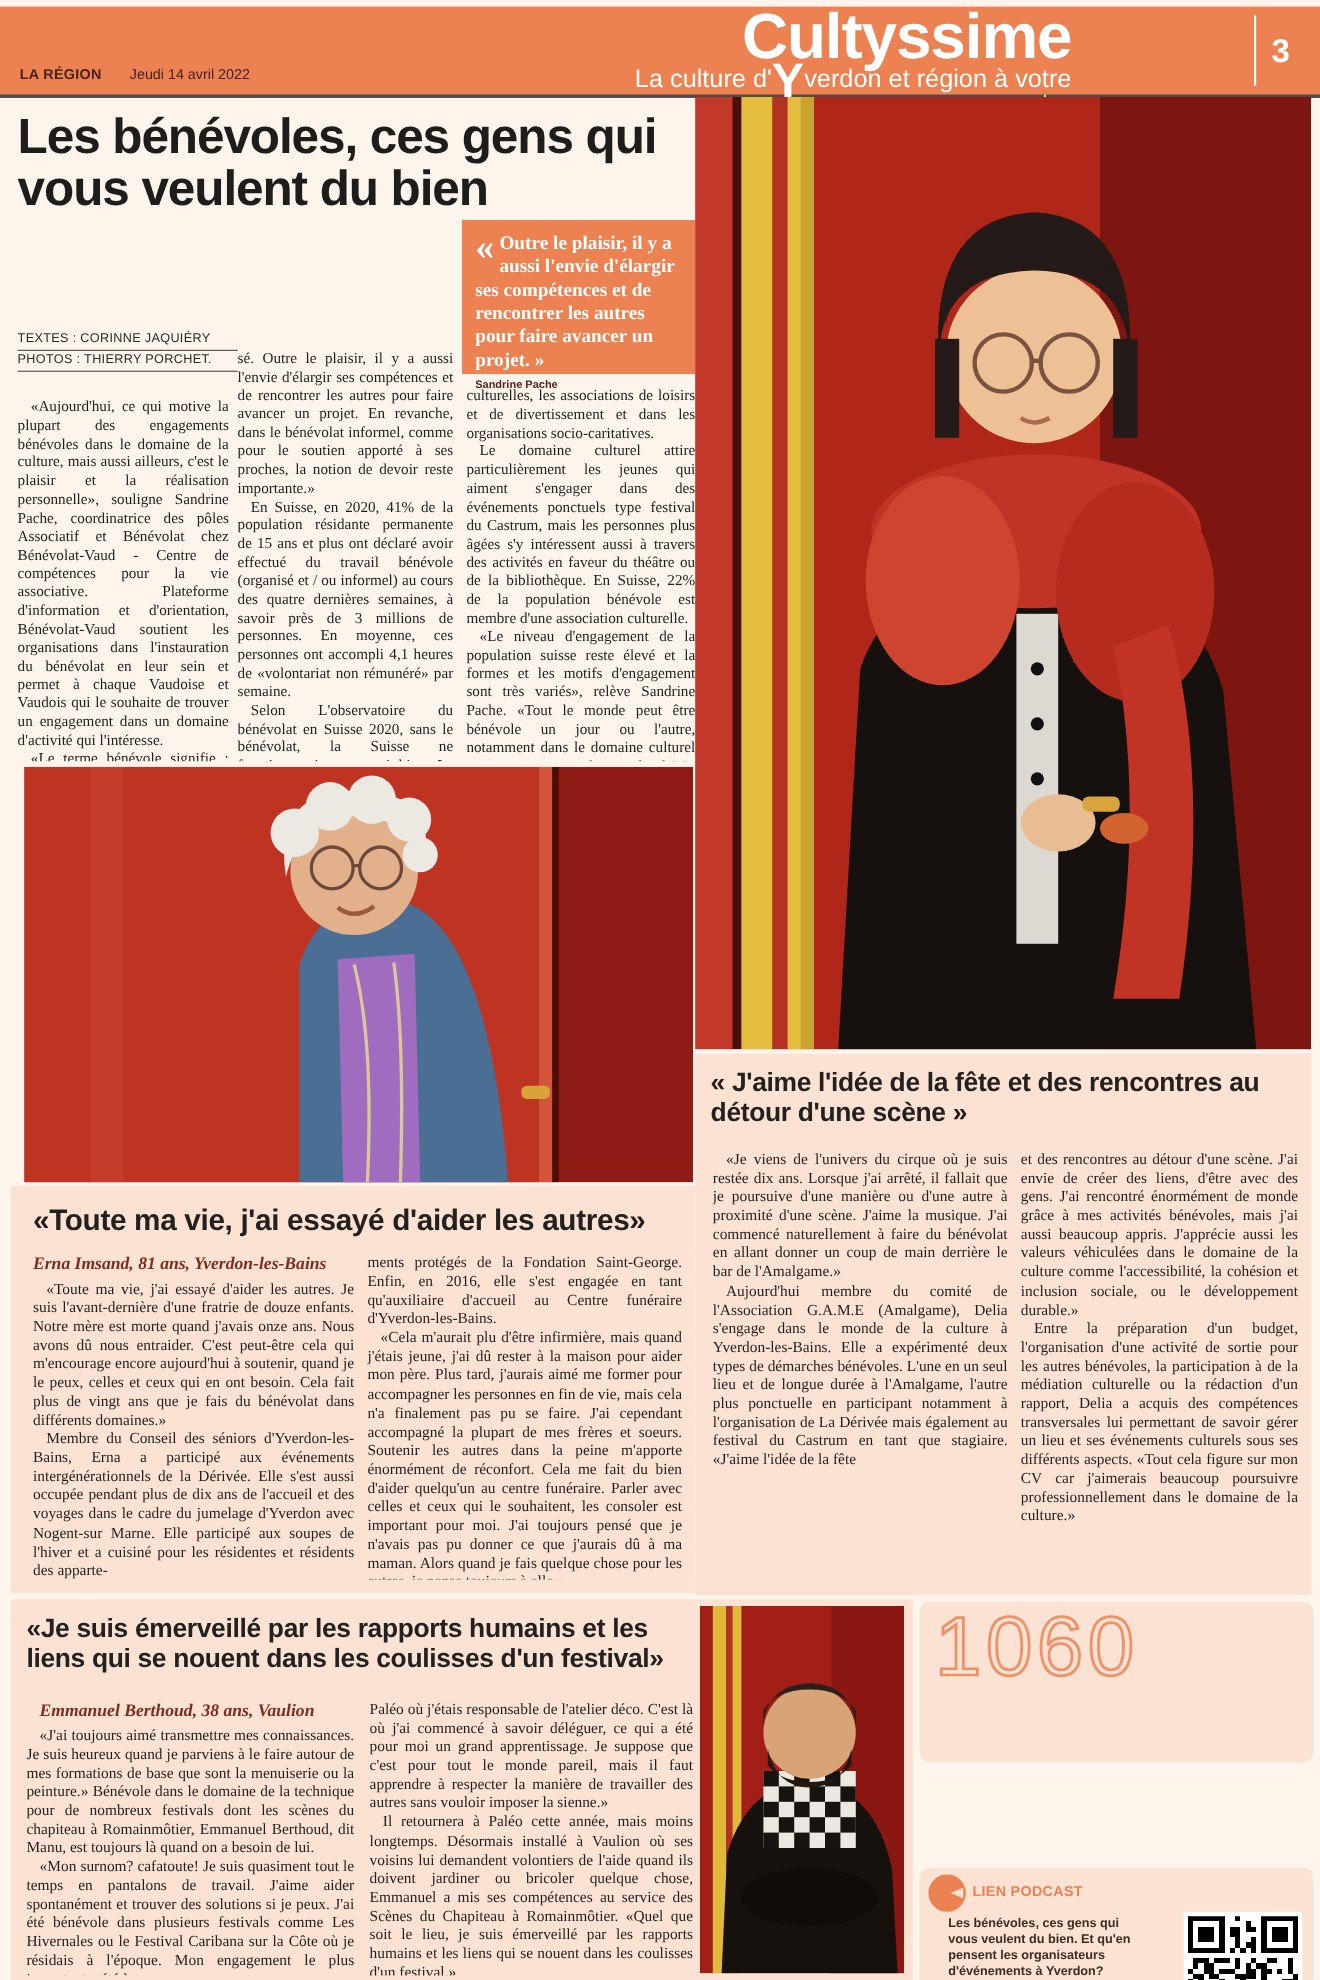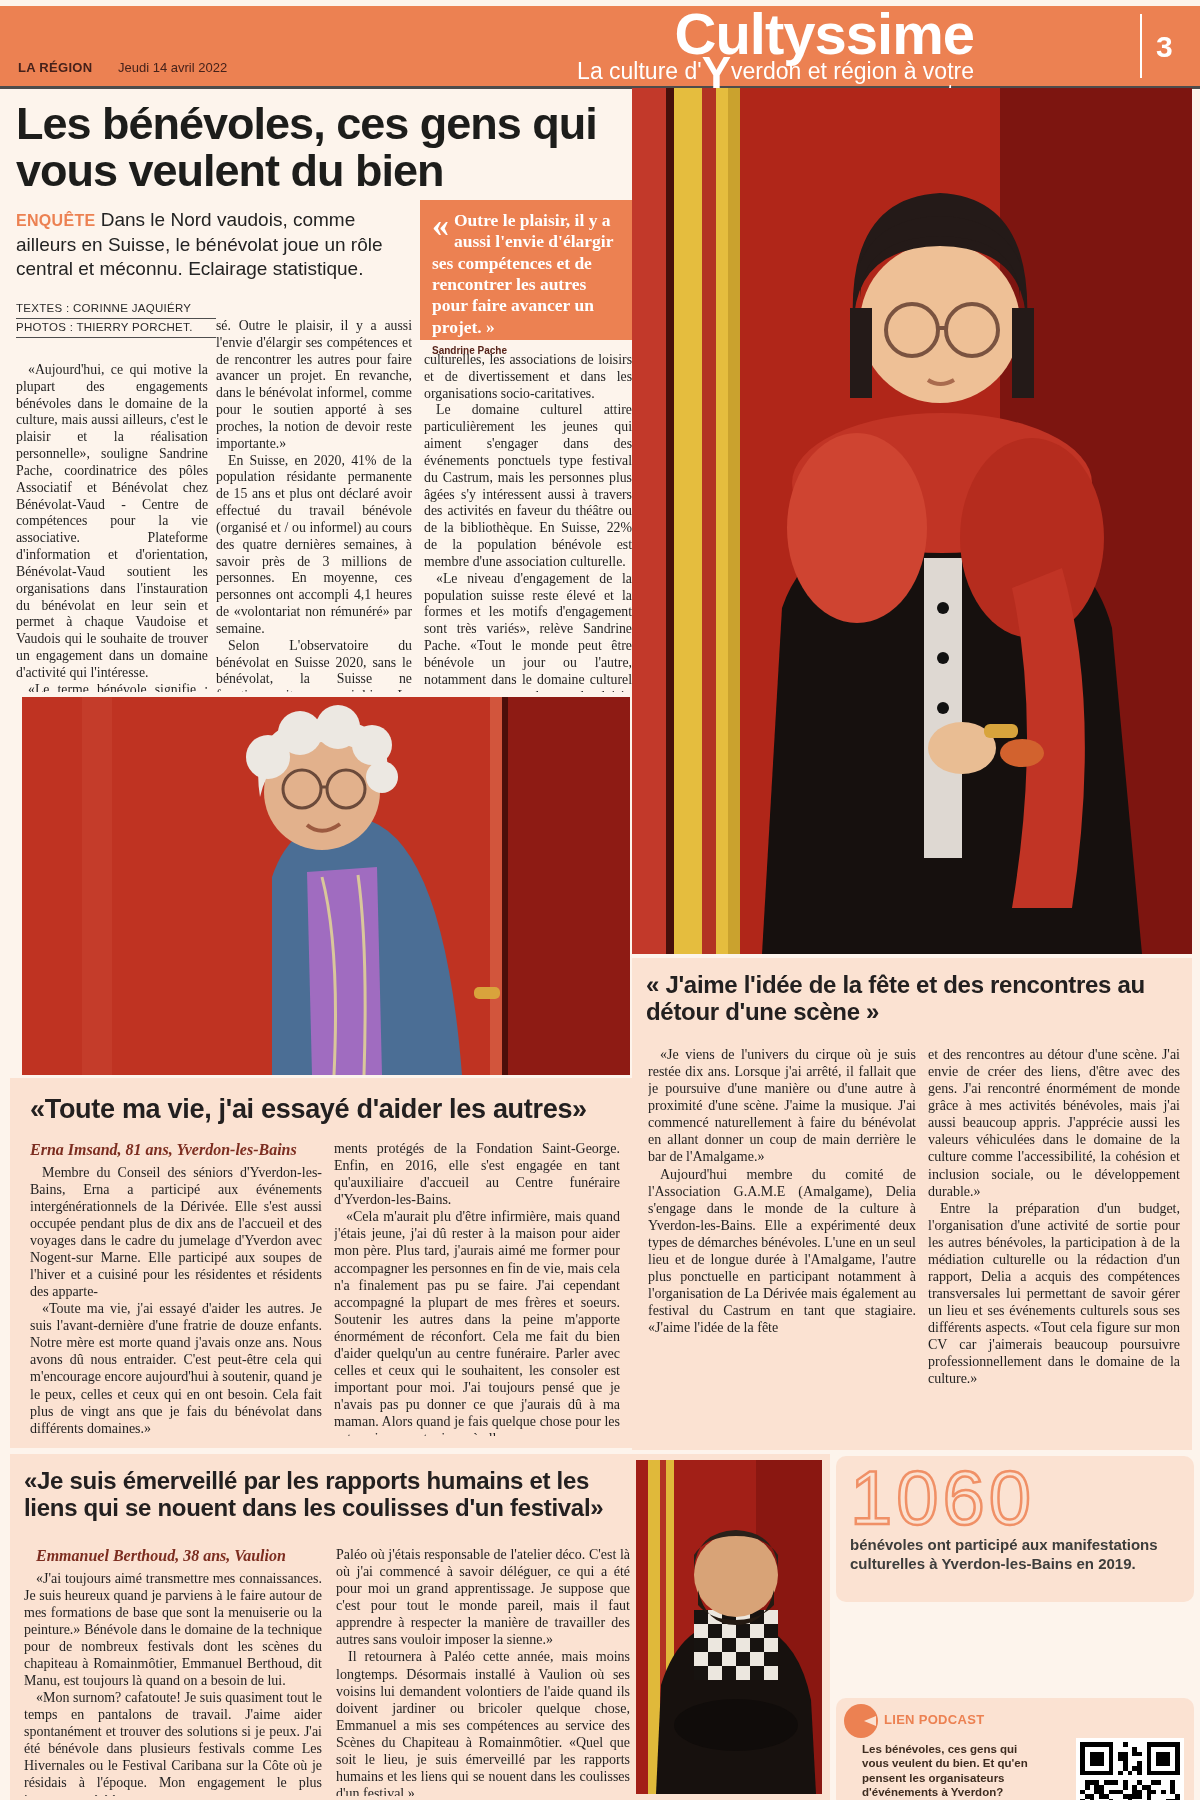--- a/index.html
+++ b/index.html
@@ -82,24 +82,20 @@
     <div class="paper-date">Jeudi 14 avril 2022</div>
     <div class="brand-block">
       <div class="brand">Cultyssime</div>
       <div class="tagline"><span>La culture d'</span><span class="tag-y">Y</span><span>verdon et région à votre rencontre</span></div>
     </div>
     <div class="page-sep"></div>
     <div class="page-num">3</div>
   </div>
 
   <h1 class="headline" style="margin:0;">Les bénévoles, ces gens qui vous veulent du bien</h1>
-  <div class="lede">
-    <span class="kicker">ENQUÊTE</span>
-    <span>Dans le Nord vaudois, comme ailleurs en Suisse, le bénévolat joue un rôle central et méconnu. Eclairage statistique.</span>
-  </div>
   <div class="credits">
     <div class="row">TEXTES : CORINNE JAQUIÉRY</div>
     <div class="row">PHOTOS : THIERRY PORCHET.</div>
   </div>
 
   <div class="pullquote">
     <div class="pq-text">
       <span class="pq-mark">«</span><span>Outre le plaisir, il y a aussi l'envie d'élargir ses compétences et de rencontrer les autres pour faire avancer un projet. »</span>
     </div>
     <div class="pq-attr">Sandrine Pache</div>
@@ -187,22 +183,22 @@
       <circle cx="324" cy="92" r="19" fill="none" stroke="#6b4a3a" stroke-width="3"></circle>
       <line x1="299" y1="90" x2="305" y2="90" stroke="#6b4a3a" stroke-width="3"></line>
       <path d="M285 128 Q300 140 318 127" stroke="#9c5a40" stroke-width="4" fill="none"></path>
     </svg>
   </div>
 
   <div class="panel panel-erna">
     <div class="sec-title" style="position:absolute;left:20px;top:16px;width:590px;font-size:27px;">«Toute ma vie, j'ai essayé d'aider les autres»</div>
     <div style="position:absolute;left:20px;top:62px;width:292px;height:296px;overflow:hidden;" class="sec-body">
       <div class="subhead">Erna Imsand, 81 ans, Yverdon-les-Bains</div>
+      <p>«Toute ma vie, j'ai essayé d'aider les autres. Je suis l'avant-dernière d'une fratrie de douze enfants. Notre mère est morte quand j'avais onze ans. Nous avons dû nous entraider. C'est peut-être cela qui m'encourage encore aujourd'hui à soutenir, quand je le peux, celles et ceux qui en ont besoin. Cela fait plus de vingt ans que je fais du bénévolat dans différents domaines.»</p>
       <p>Membre du Conseil des séniors d'Yverdon-les-Bains, Erna a participé aux événements intergénérationnels de la Dérivée. Elle s'est aussi occupée pendant plus de dix ans de l'accueil et des voyages dans le cadre du jumelage d'Yverdon avec Nogent-sur Marne. Elle participé aux soupes de l'hiver et a cuisiné pour les résidentes et résidents des apparte-</p>
-      <p>«Toute ma vie, j'ai essayé d'aider les autres. Je suis l'avant-dernière d'une fratrie de douze enfants. Notre mère est morte quand j'avais onze ans. Nous avons dû nous entraider. C'est peut-être cela qui m'encourage encore aujourd'hui à soutenir, quand je le peux, celles et ceux qui en ont besoin. Cela fait plus de vingt ans que je fais du bénévolat dans différents domaines.»</p>
     </div>
     <div style="position:absolute;left:324px;top:62px;width:286px;height:296px;overflow:hidden;" class="sec-body">
       <p class="cont">ments protégés de la Fondation Saint-George. Enfin, en 2016, elle s'est engagée en tant qu'auxiliaire d'accueil au Centre funéraire d'Yverdon-les-Bains.</p>
       <p>«Cela m'aurait plu d'être infirmière, mais quand j'étais jeune, j'ai dû rester à la maison pour aider mon père. Plus tard, j'aurais aimé me former pour accompagner les personnes en fin de vie, mais cela n'a finalement pas pu se faire. J'ai cependant accompagné la plupart de mes frères et soeurs. Soutenir les autres dans la peine m'apporte énormément de réconfort. Cela me fait du bien d'aider quelqu'un au centre funéraire. Parler avec celles et ceux qui le souhaitent, les consoler est important pour moi. J'ai toujours pensé que je n'avais pas pu donner ce que j'aurais dû à ma maman. Alors quand je fais quelque chose pour les autres, je pense toujours à elle.»</p>
     </div>
   </div>
 
   <div class="panel panel-delia">
     <div class="sec-title" style="position:absolute;left:14px;top:14px;width:520px;font-size:24px;line-height:1.12;">« J'aime l'idée de la fête et des rencontres au détour d'une scène »</div>
     <div style="position:absolute;left:16px;top:88px;width:268px;height:388px;overflow:hidden;" class="sec-body">
@@ -259,21 +255,20 @@
       <circle cx="100" cy="115" r="42" fill="#d8a377"></circle>
       <path d="M58 110 Q60 72 100 70 Q140 72 142 110 L142 95 Q130 76 100 76 Q70 76 58 95 Z" fill="#2a211a"></path>
       <path d="M62 130 Q70 165 100 165 Q130 165 138 130 L138 145 Q125 160 100 160 Q75 160 62 145 Z" fill="#241a12"></path>
 
       <ellipse cx="100" cy="265" rx="62" ry="26" fill="#100c0a"></ellipse>
     </svg>
   </div>
 
   <div class="sb-box sb-stat">
     <div class="stat-number">1060</div>
-    <div class="stat-caption">bénévoles ont participé aux manifestations culturelles à Yverdon-les-Bains en 2019.</div>
   </div>
 
 
   <div class="sb-box sb-podcast">
     <div class="podcast-icon"></div>
     <div class="podcast-label">LIEN PODCAST</div>
     <div class="podcast-text">Les bénévoles, ces gens qui vous veulent du bien. Et qu'en pensent les organisateurs d'événements à Yverdon? Scannez le QR code pour le découvrir.</div>
     <div class="qr">
       <svg viewBox="0 0 21 21">
           <rect width="21" height="21" fill="#fff"></rect>

